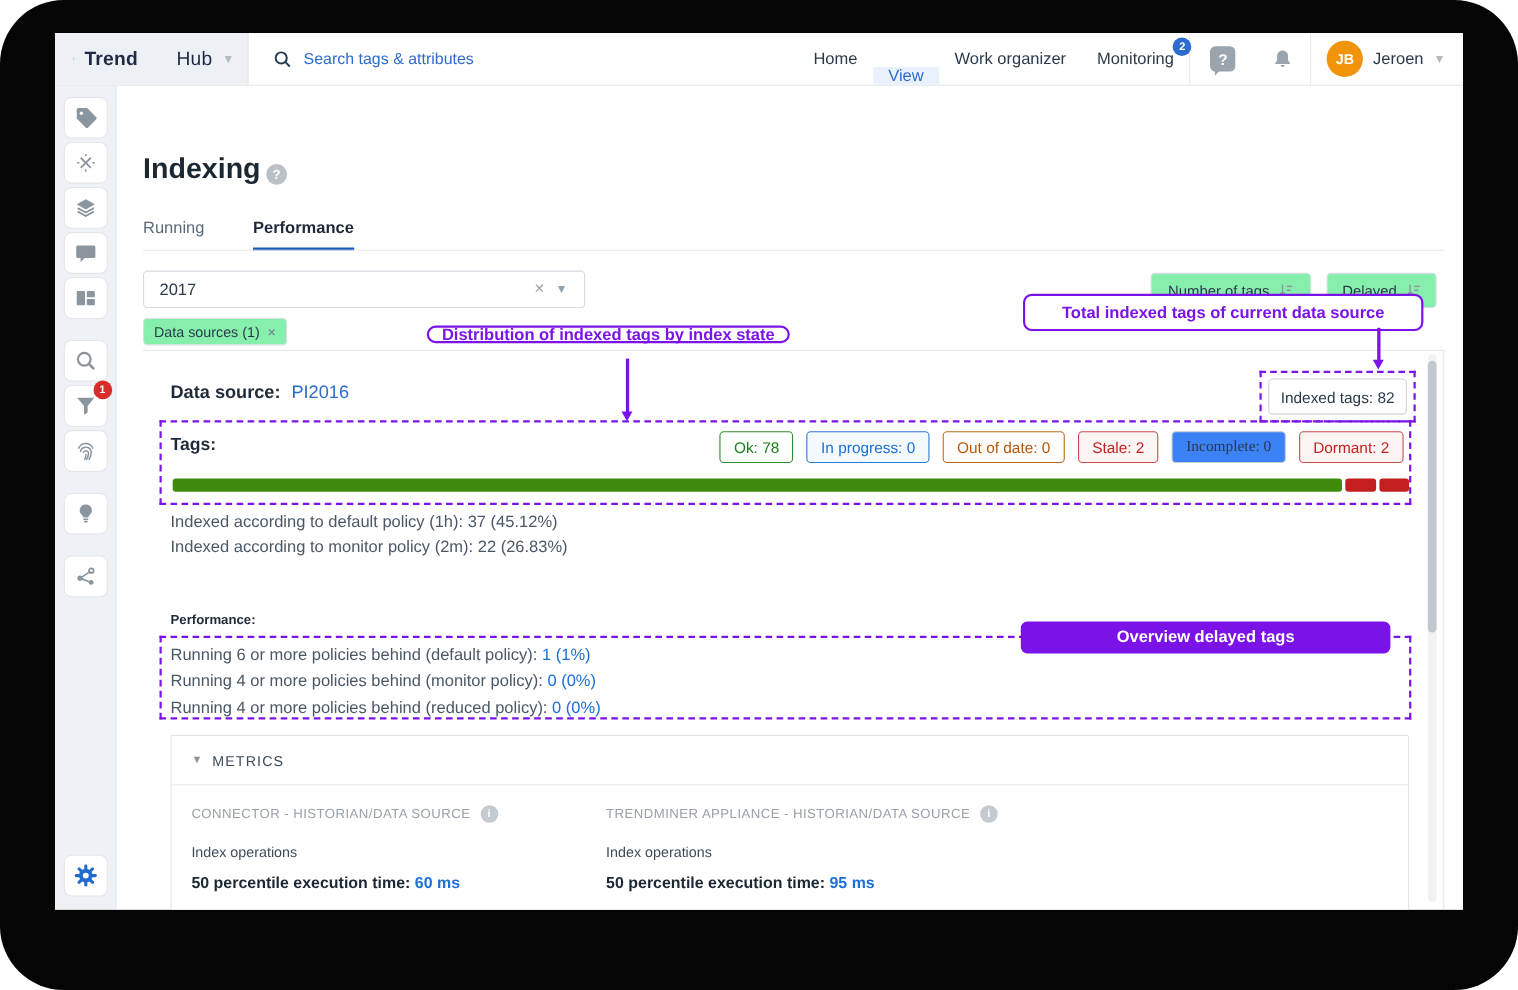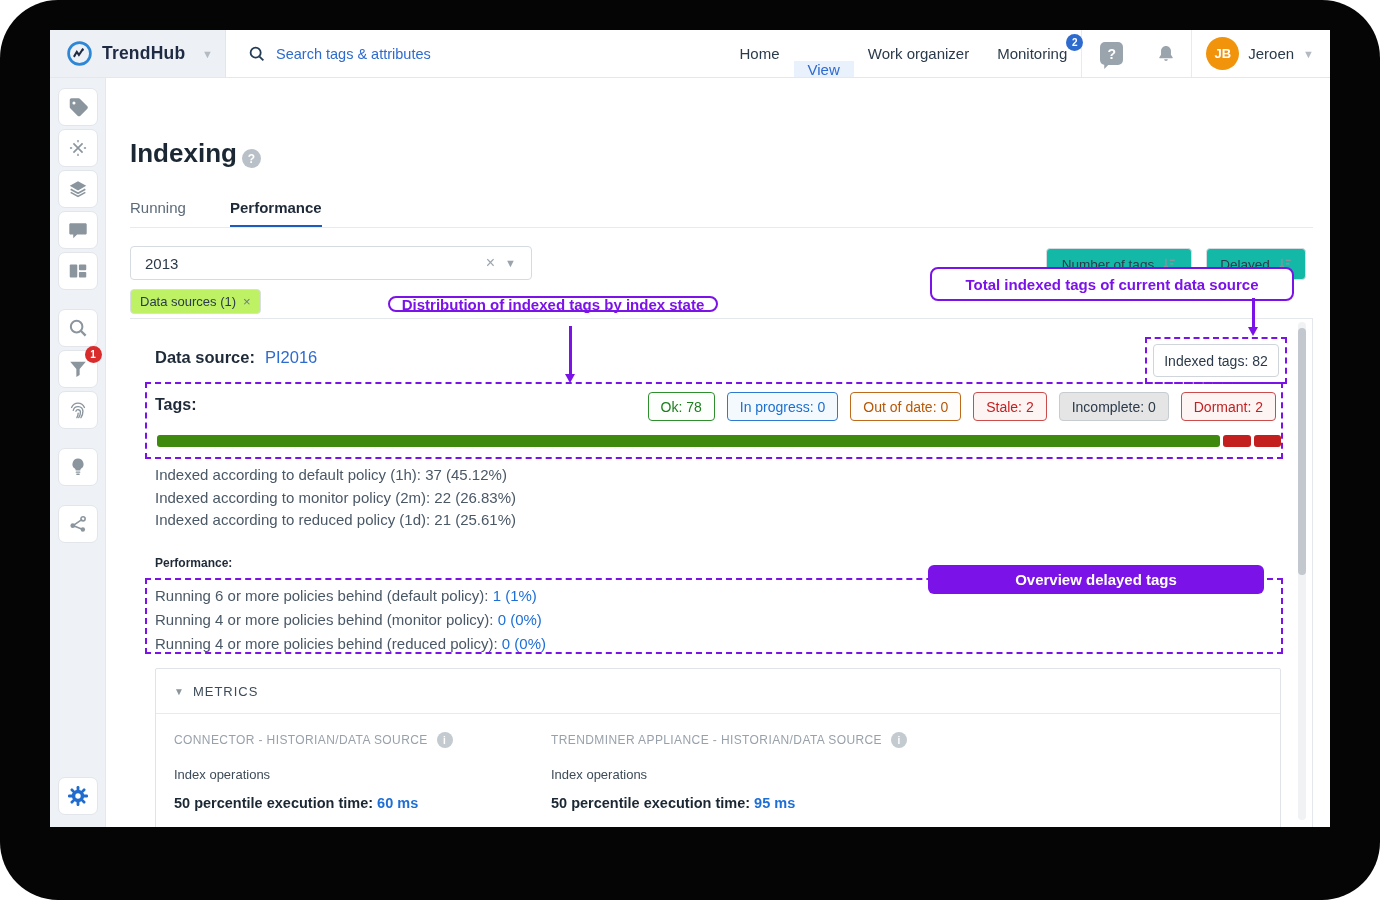--- a/index.html
+++ b/index.html
@@ -5,21 +5,21 @@
   * { margin:0; padding:0; box-sizing:border-box; }
   html,body { width:1380px; height:900px; background:#fff; font-family:"Liberation Sans", sans-serif; }
   .frame { position:absolute; inset:0; width:1380px; height:900px; background:#050505; border-radius:58px; }
 
   .window { position:absolute; left:50px; top:30px; width:1280px; height:797px; background:#fff; overflow:hidden; }
 
   
   .topbar { position:absolute; left:0; top:0; width:1280px; height:48px; background:#fff; border-bottom:1px solid #e4e8ec; display:flex; align-items:stretch; z-index:30; }
   .logo-block { width:176px; background:#edf1f6; border-right:1px solid #e2e6ea; display:flex; align-items:center; padding:0 12px 0 16px; gap:9px; }
   .brand { font-size:17.5px; color:#1f2a44; letter-spacing:.2px; flex:1; }
-  .brand b { font-weight:700; } .brand span { font-weight:700; }
+  .brand b { font-weight:700; } .brand span { font-weight:400;padding-left:35px; }
   .chev { color:#b3bac1; font-size:11px; }
   .search-area { display:flex; align-items:center; gap:10px; padding-left:22px; flex:1; cursor:text; }
   .search-text { color:var(--accent); font-size:14.5px; }
   .nav { display:flex; align-items:stretch; }
   .nav-item { display:flex; align-items:center; padding:0 14px; font-size:15px; color:#2b3a4a; position:relative; cursor:pointer; }
   .nav-item.active { background:#e9f1fc; color:var(--accent);margin-top:31px; }
   .nav-badge { position:absolute; top:4px; right:-2px; width:17px; height:17px; border-radius:50%; background:var(--accent); color:#fff; font-size:10px; font-weight:700; display:flex; align-items:center; justify-content:center; }
   .tb-div { width:1px; background:#e8ebee; }
   .tb-icon-wrap { display:flex; align-items:center; justify-content:center; padding:0 18px; cursor:pointer; }
   .help-sq { width:23px; height:23px; border-radius:5px; background:#9aa4ad; color:#fff; font-weight:700; font-size:14px; display:flex; align-items:center; justify-content:center; position:relative; }
@@ -40,24 +40,24 @@
   .page-title { position:absolute; left:24px; top:60px; font-size:26px; font-weight:700; color:#1b2733; }
   .title-help { position:absolute; left:136px; top:71px; width:19px; height:19px; border-radius:50%; background:#b9c0c7; color:#fff; font-weight:700; font-size:12px; display:flex; align-items:center; justify-content:center; cursor:pointer; }
   .tabs-line { position:absolute; left:24px; right:17px; top:149px; border-bottom:1px solid #e7eaee; }
   .tab { position:absolute; top:121px; font-size:15px; cursor:pointer; }
   .tab-overview { left:24px; color:#5c6b7a; }
   .tab-performance { left:124px; color:#1f2a39; font-weight:700; padding-bottom:9px; border-bottom:3px solid #1d5bbf; }
 
   .filter-input { position:absolute; left:24px; top:168px; width:402px; height:34px; border:1px solid #d6dbe1; border-radius:4px; background:#fff; display:flex; align-items:center; padding:0 10px 0 14px; font-size:15px; color:#2b3a4a; cursor:text; }
   .filter-input .grow { flex:1; }
   .ficon { color:#9aa4ad; font-size:16px; cursor:pointer; padding:0 5px; }
-  .chip { position:absolute; left:24px; top:211px; height:25px; background:#bef264; border:1px solid #d9dee3; border-radius:4px; display:flex; align-items:center; gap:7px; padding:0 9px; font-size:13px; color:#2b3a4a; cursor:pointer; }
+  .chip { position:absolute; left:24px; top:211px; height:25px; background:#86efac; border:1px solid #d9dee3; border-radius:4px; display:flex; align-items:center; gap:7px; padding:0 9px; font-size:13px; color:#2b3a4a; cursor:pointer; }
   .chip .x { color:#6c7883; font-size:13px; cursor:pointer; }
 
-  .sort-btn { position:absolute; top:170px; height:32px; border:1px solid #d6dbe1; border-radius:4px; background:#14b8a6; display:flex; align-items:center; justify-content:center; gap:8px; font-size:13.5px; color:#2b3a4a; cursor:pointer; }
+  .sort-btn { position:absolute; top:170px; height:32px; border:1px solid #d6dbe1; border-radius:4px; background:#86efac; display:flex; align-items:center; justify-content:center; gap:8px; font-size:13.5px; color:#2b3a4a; cursor:pointer; }
   .sort-1 { left:940px; width:146px; } .sort-2 { left:1100px; width:100px; }
 
   .card { position:absolute; left:24px; top:240px; width:1183px; height:509px; border-top:1px solid #e4e8ec; border-right:1px solid #e4e8ec; }
   .sb-track { position:absolute; left:1192px; top:244px; width:8px; height:498px; background:#f0f2f4; border-radius:4px; }
   .sb-thumb { position:absolute; left:1192px; top:250px; width:8px; height:247px; background:#c2c8cd; border-radius:4px; cursor:pointer; }
 
   .ds-row { position:absolute; left:49px; top:270px; font-size:16.5px; display:flex; gap:10px; }
   .ds-label { font-weight:700; color:#1f2a39; }
   .ds-name { color:var(--accent); cursor:pointer; }
   .indexed-wrap { position:absolute; left:1039px; top:259px; width:142px; height:47px; border:2px dashed var(--purple); display:flex; align-items:center; justify-content:center; }
@@ -67,21 +67,21 @@
   .dr-tags { left:39px; top:304px; width:1138px; height:77px; }
   .dr-perf { left:39px; top:500px; width:1138px; height:76px; }
 
   .tags-label { position:absolute; left:49px; top:318px; font-size:16px; font-weight:700; color:#1f2a39; }
   .badges-row { position:absolute; right:54px; top:314px; display:flex; gap:12px;padding-left:44px; }
   .badge { height:29px; border-radius:4px; border:1px solid; display:flex; align-items:center; padding:0 12px; font-size:14px; cursor:pointer; background:#fff; }
   .badge-ok { color:#1e7d1e; border-color:#2f8f2f; background:#fcfffc; }
   .badge-info { color:#1c6fce; border-color:#2e7ad0; background:#f4f9fe; }
   .badge-warn { color:#b55708; border-color:#bd6a1d; background:#fffdfb; }
   .badge-error { color:#c41f1f; border-color:#cc4c4c; background:#fdf4f4; }
-  .badge-neutral { color:#2b3a4a; border-color:#c7ccd1; background:#e5e5e5; }
+  .badge-neutral { color:#2b3a4a; border-color:#c7ccd1; background:#3b82f6;font-family:Liberation Serif, serif; }
 
   .bar { position:absolute; left:51px; top:357px; width:1124px; height:12px; display:flex; gap:3px; }
   .bar-seg { border-radius:3px; height:100%; }
 
   .policies { position:absolute; left:49px; top:386px; font-size:15px; color:#4a5866; line-height:22.5px; }
   .perf-label { position:absolute; left:49px; top:478px; font-size:12px; font-weight:700; color:#1f2a39; }
   .perf-lines { position:absolute; left:49px; top:506px; font-size:15px; color:#4a5866; line-height:24px; }
   .perf-lines .val { color:#1d6fd6; }
 
   .metrics { position:absolute; left:49px; top:590px; width:1126px; height:200px; border:1px solid #e0e4e8; border-radius:2px; background:#fff; }
@@ -244,21 +244,21 @@
   <div class="main">
 
     <div class="page-title">Indexing</div>
     <div class="title-help">?</div>
 
     <div class="tab tab-overview">Running</div>
     <div class="tab tab-performance">Performance</div>
     <div class="tabs-line"></div>
 
     <div class="filter-input">
-      <span class="grow">2013</span>
+      <span class="grow">2017</span>
       <span class="ficon">×</span>
       <span class="ficon" style="font-size:11px;">▼</span>
     </div>
     <div class="chip">
       <span>Data sources (1)</span>
       <span class="x">×</span>
     </div>
 
     <div class="sort-btn sort-1">
       <span>Number of tags</span>
@@ -304,21 +304,20 @@
 
     <div class="bar">
         <div class="bar-seg" style="flex: 78 1 0%; background: rgb(62, 138, 14);"></div>
         <div class="bar-seg" style="flex: 2 1 0%; background: rgb(196, 31, 31);"></div>
         <div class="bar-seg" style="flex: 2 1 0%; background: rgb(196, 31, 31);"></div>
       </div>
 
     <div class="policies">
       <div>Indexed according to default policy (1h): 37 (45.12%)</div>
       <div>Indexed according to monitor policy (2m): 22 (26.83%)</div>
-      <div>Indexed according to reduced policy (1d): 21 (25.61%)</div>
     </div>
 
     <div class="perf-label">Performance:</div>
     <div class="dash-rect dr-perf"></div>
     <div class="perf-lines">
       <div><span>Running 6 or more policies behind (default policy):</span> <span class="val">1 (1%)</span></div>
       <div><span>Running 4 or more policies behind (monitor policy):</span> <span class="val">0 (0%)</span></div>
       <div><span>Running 4 or more policies behind (reduced policy):</span> <span class="val">0 (0%)</span></div>
     </div>
 

